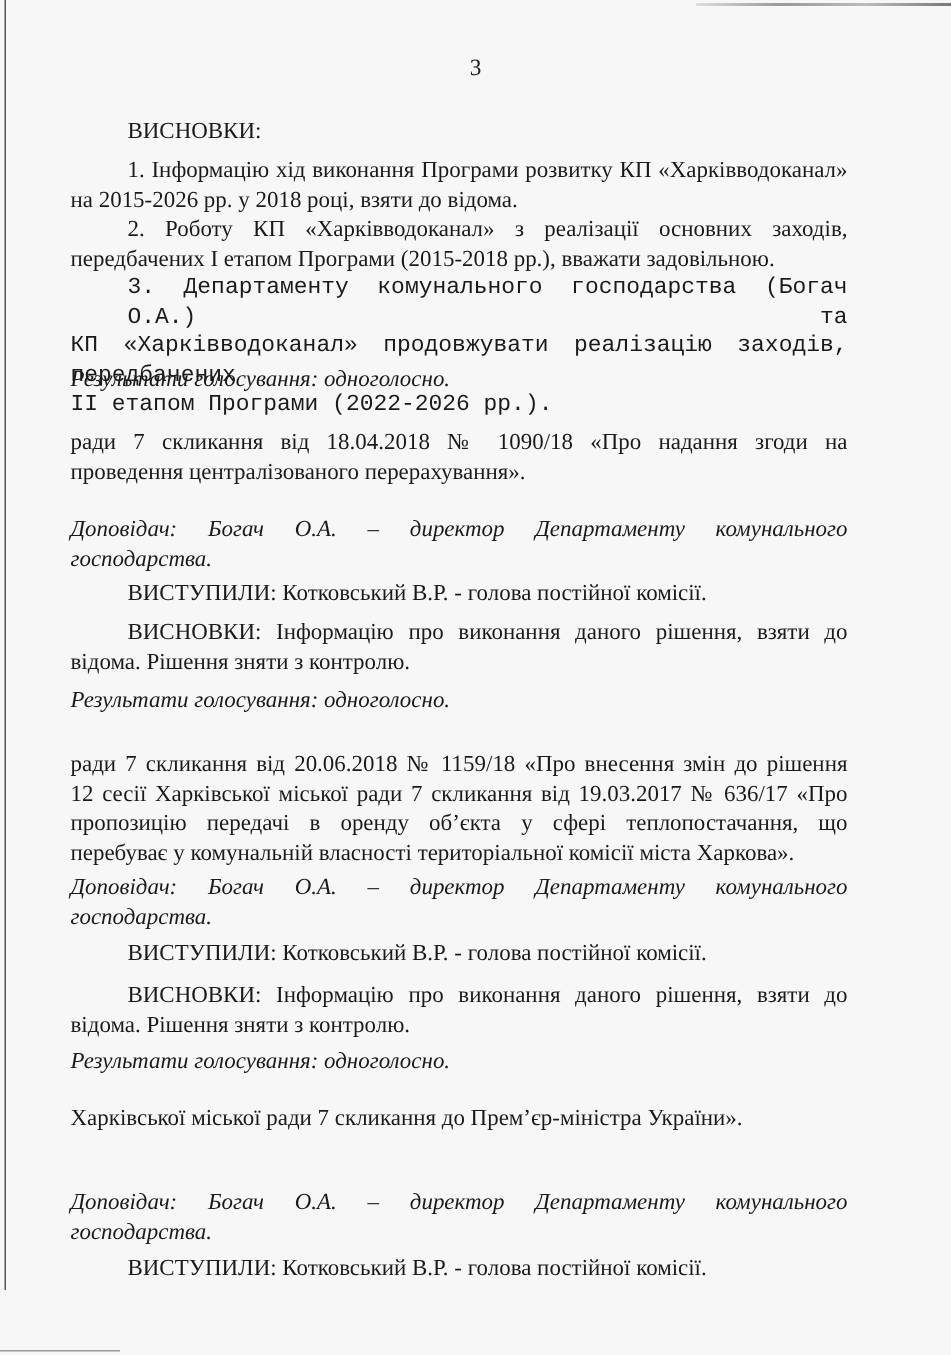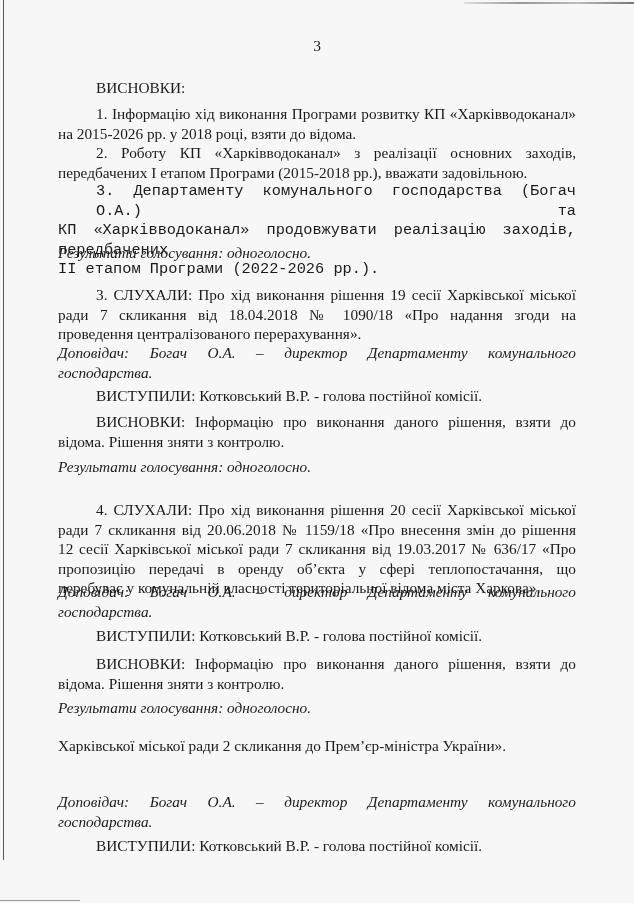--- a/index.html
+++ b/index.html
@@ -4,21 +4,21 @@
   <style>
     html, body { margin: 0; padding: 0; }
     body {
       width: 634px; height: 903px; background: #f7f7f7; position: relative; overflow: hidden;
       font-family: "Liberation Serif", serif; color: #1a1a1a;
     }
     .scan-left { position: absolute; left: 3px; top: 0; width: 1px; height: 860px; background: #555; }
     .scan-top { position: absolute; right: 0; top: 2px; width: 170px; height: 2px; background: linear-gradient(to right, #ddd, #999, #bbb, #777); }
     .scan-bottom { position: absolute; left: 0; bottom: 2px; width: 80px; height: 1px; background: #999; }
     .page-number { position: absolute; left: 0; width: 634px; top: 37px; text-align: center; font-size: 15.5px; }
-    .p { position: absolute; left: 58px; width: 518px; font-size: 15.3px; line-height: 19.5px; text-align: justify; }
+    .p { position: absolute; left: 47px; width: 518px; font-size: 15.3px; line-height: 19.5px; text-align: justify; }
     .indent { text-indent: 38px; }
     .it { font-style: italic; }
     .line { display: block; text-align: justify; text-align-last: justify; }
     .line.last { text-align-last: left; }
   </style>
 </head>
 <body>
 
 <div class="scan-left"></div>
 <div class="scan-top"></div>
@@ -36,53 +36,51 @@
   <span class="line last">передбачених І етапом Програми (2015-2018 рр.), вважати задовільною.</span>
 </div>
 <div class="p" style="top:182px;font-family:Liberation Mono, monospace;">
   <span class="line" style="padding-left:38px;">3. Департаменту комунального господарства (Богач О.А.) та</span>
   <span class="line">КП «Харківводоканал» продовжувати реалізацію заходів, передбачених</span>
   <span class="line last">ІІ етапом Програми (2022-2026 рр.).</span>
 </div>
 <div class="p it" style="top:243px;">Результати голосування:  одноголосно.</div>
 
 <div class="p" style="top:285px;">
-  <span class="line" style="padding-left:38px;">3. СЛУХАЛИ: Про хід виконання рішення 19 сесії Харківської міської</span>
   <span class="line">ради 7 скликання від 18.04.2018  № 1090/18 «Про надання згоди на</span>
   <span class="line last">проведення централізованого перерахування».</span>
 </div>
 <div class="p it" style="top:343px;">
   <span class="line">Доповідач: Богач О.А. – директор Департаменту комунального</span>
   <span class="line last">господарства.</span>
 </div>
 <div class="p indent" style="top:386px;">ВИСТУПИЛИ: Котковський В.Р. - голова постійної комісії.</div>
 <div class="p" style="top:412px;">
   <span class="line" style="padding-left:38px;">ВИСНОВКИ:  Інформацію про виконання даного рішення, взяти до</span>
   <span class="line last">відома. Рішення зняти з контролю.</span>
 </div>
 <div class="p it" style="top:457px;">Результати голосування:  одноголосно.</div>
 
 <div class="p" style="top:500px;">
-  <span class="line" style="padding-left:38px;">4. СЛУХАЛИ: Про хід виконання рішення 20 сесії Харківської міської</span>
   <span class="line">ради 7 скликання від 20.06.2018 № 1159/18 «Про внесення змін до рішення</span>
   <span class="line">12 сесії Харківської міської ради 7 скликання від 19.03.2017 № 636/17 «Про</span>
   <span class="line">пропозицію передачі  в оренду об’єкта у сфері теплопостачання, що</span>
-  <span class="line last">перебуває у комунальній власності територіальної відома міста Харкова».</span>
+  <span class="line last">перебуває у комунальній власності територіальної комісії міста Харкова».</span>
 </div>
 <div class="p it" style="top:582px;">
   <span class="line">Доповідач: Богач О.А. – директор Департаменту комунального</span>
   <span class="line last">господарства.</span>
 </div>
 <div class="p indent" style="top:626px;">ВИСТУПИЛИ: Котковський В.Р. - голова постійної комісії.</div>
 <div class="p" style="top:654px;">
   <span class="line" style="padding-left:38px;">ВИСНОВКИ:  Інформацію про виконання даного рішення, взяти до</span>
   <span class="line last">відома. Рішення зняти з контролю.</span>
 </div>
 <div class="p it" style="top:698px;">Результати голосування:  одноголосно.</div>
 
 <div class="p" style="top:736px;">
-  <span class="line last">Харківської міської ради 2 скликання до Прем’єр-міністра України».</span>
+  <span class="line last">Харківської міської ради 7 скликання до Прем’єр-міністра України».</span>
 </div>
 <div class="p it" style="top:792px;">
   <span class="line">Доповідач: Богач О.А. – директор Департаменту комунального</span>
   <span class="line last">господарства.</span>
 </div>
 <div class="p indent" style="top:836px;">ВИСТУПИЛИ: Котковський В.Р. - голова постійної комісії.</div>
 
 </body></html>

